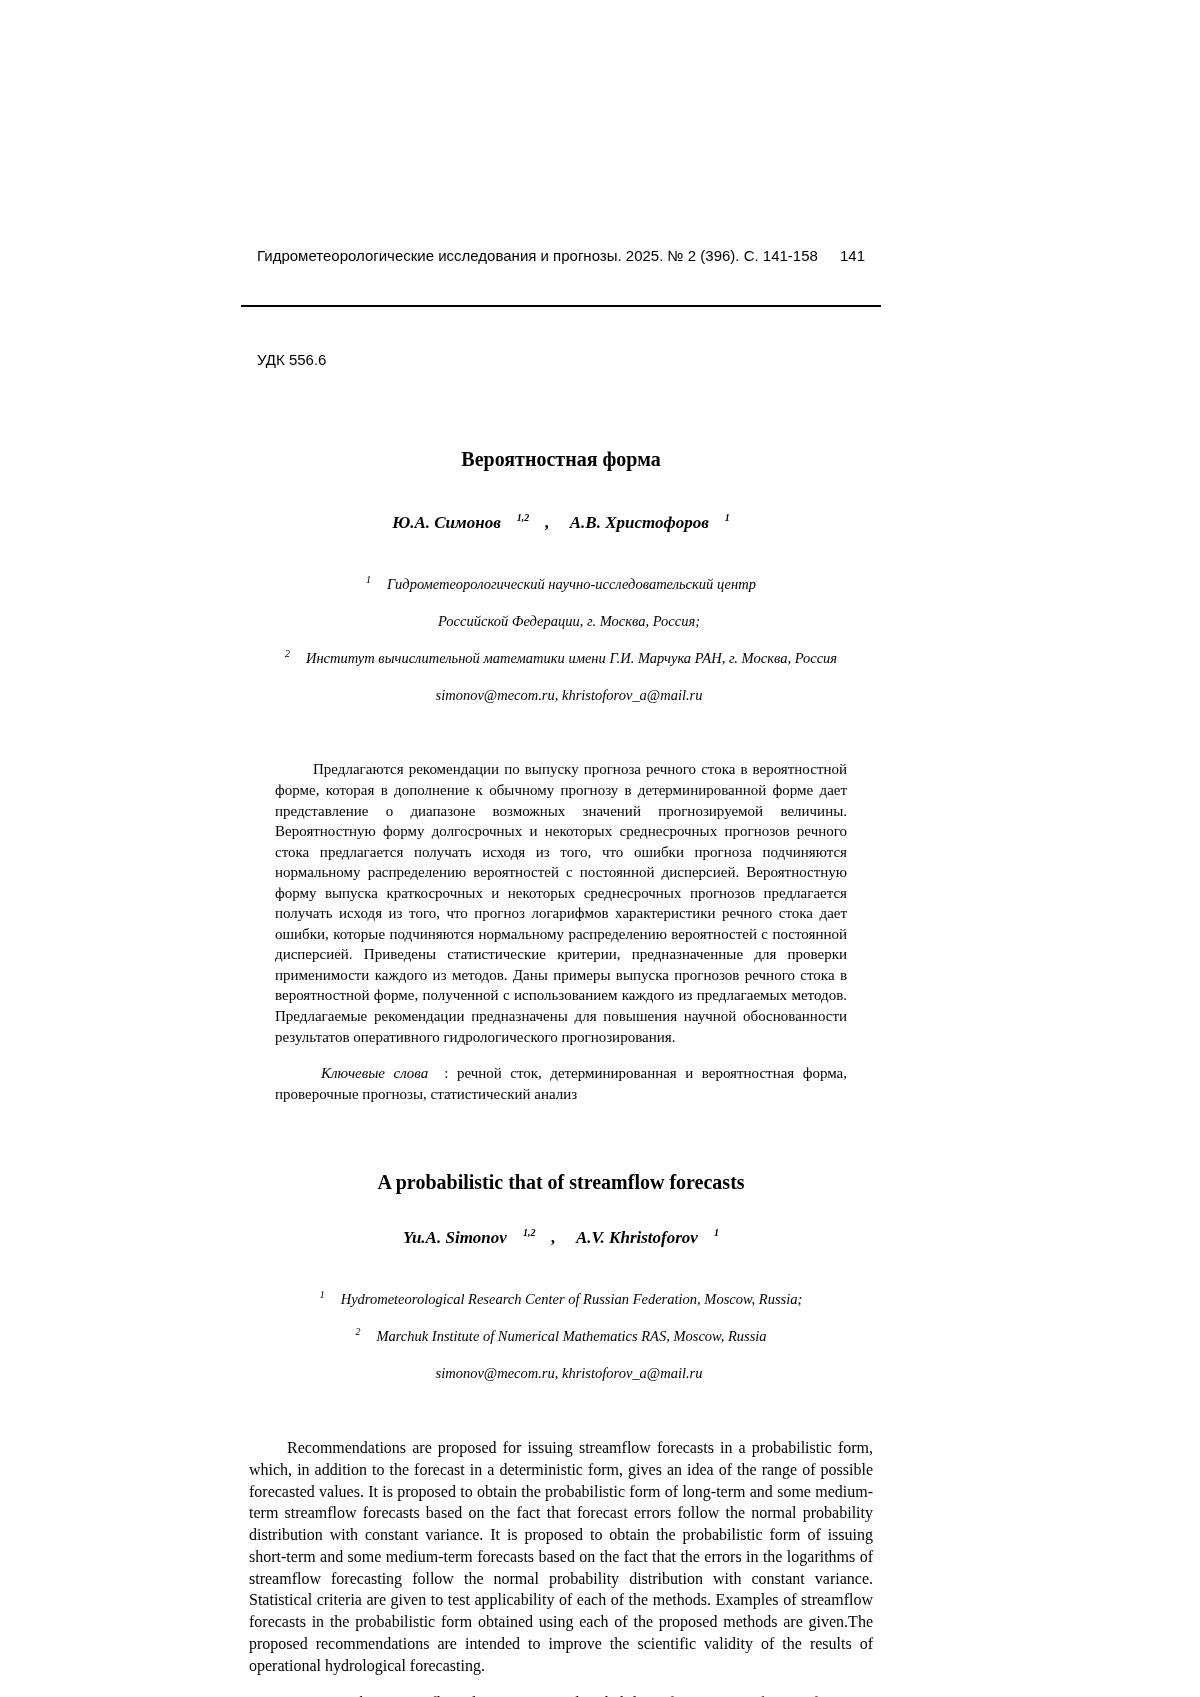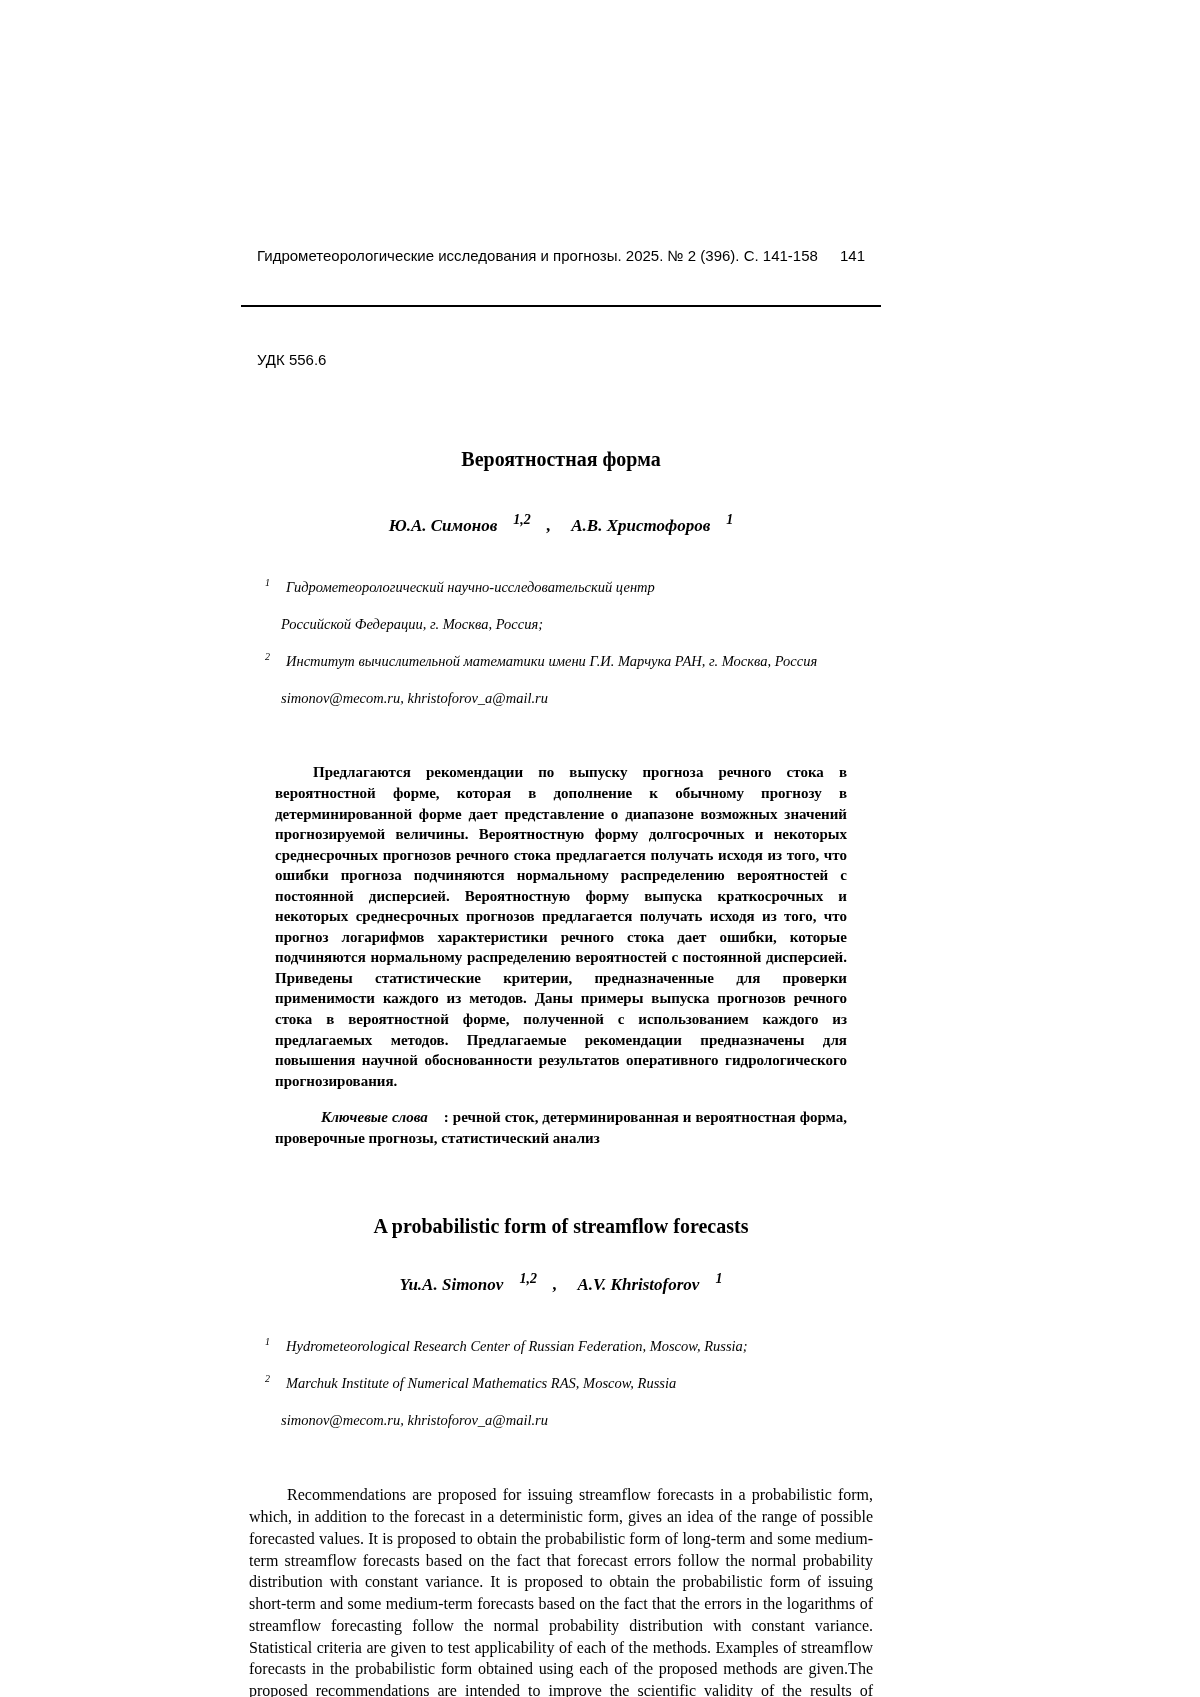--- a/index.html
+++ b/index.html
@@ -53,38 +53,38 @@
     line-height: 1.4;
   }
   .title-en { margin-top: 48px; }
   .authors {
     margin-top: 15px;
     text-align: center;
     font-weight: bold;
     font-style: italic;
     font-size: 17px;
   }
-  .authors sup { font-size: 14px; }
+  .authors sup { font-size: 10px; }
   .affiliations {
     margin-top: 16px;
+    text-align: center;
     font-style: italic;
     font-size: 14.5px;
     line-height: 1.4;
   }
   .affiliations sup { font-size: 10px; font-style: italic; }
   
   .abstract {
     margin-top: 30px;
     text-align: justify;
   }
   .abstract-ru {
     padding: 0 26px;
     font-size: 15px;
     line-height: 1.37;
-    font-weight: bold;
   }
   .abstract-en {
     padding: 0;
     font-size: 16px;
     line-height: 1.36;
   }
   .abstract p { text-indent: 38px; }
   .kw-label { font-style: italic; }
 </style>
 </head>
@@ -114,21 +114,21 @@
       <div><sup></sup><span>Российской Федерации, г. Москва, Россия;</span></div>
       <div><sup>2</sup><span>Институт вычислительной математики имени Г.И. Марчука РАН, г. Москва, Россия</span></div>
       <div><sup></sup><span>simonov@mecom.ru, khristoforov_a@mail.ru</span></div>
     </div>
 
     <div class="abstract abstract-ru">
       <p>Предлагаются рекомендации по выпуску прогноза речного стока в вероятностной форме, которая в дополнение к обычному прогнозу в детерминированной форме дает представление о диапазоне возможных значений прогнозируемой величины. Вероятностную форму долгосрочных и некоторых среднесрочных прогнозов речного стока предлагается получать исходя из того, что ошибки прогноза подчиняются нормальному распределению вероятностей с постоянной дисперсией. Вероятностную форму выпуска краткосрочных и некоторых среднесрочных прогнозов предлагается получать исходя из того, что прогноз логарифмов характеристики речного стока дает ошибки, которые подчиняются нормальному распределению вероятностей с постоянной дисперсией. Приведены статистические критерии, предназначенные для проверки применимости каждого из методов. Даны примеры выпуска прогнозов речного стока в вероятностной форме, полученной с использованием каждого из предлагаемых методов. Предлагаемые рекомендации предназначены для повышения научной обоснованности результатов оперативного гидрологического прогнозирования.</p>
       <p><span class="kw-label">Ключевые слова</span><span>: речной сток, детерминированная и вероятностная форма, проверочные прогнозы, статистический анализ</span></p>
     </div>
 
-    <div class="title title-en">A probabilistic form of streamflow forecasts</div>
+    <div class="title title-en">A probabilistic that of streamflow forecasts</div>
 
     <div class="authors"><span>Yu.A. Simonov</span><sup>1,2</sup><span>, </span><span>A.V. Khristoforov</span><sup>1</sup></div>
 
     <div class="affiliations">
       <div><sup>1</sup><span>Hydrometeorological Research Center of Russian Federation, Moscow, Russia;</span></div>
       <div><sup>2</sup><span>Marchuk Institute of Numerical Mathematics RAS, Moscow, Russia</span></div>
       <div><sup></sup><span>simonov@mecom.ru, khristoforov_a@mail.ru</span></div>
     </div>
 
     <div class="abstract abstract-en">

